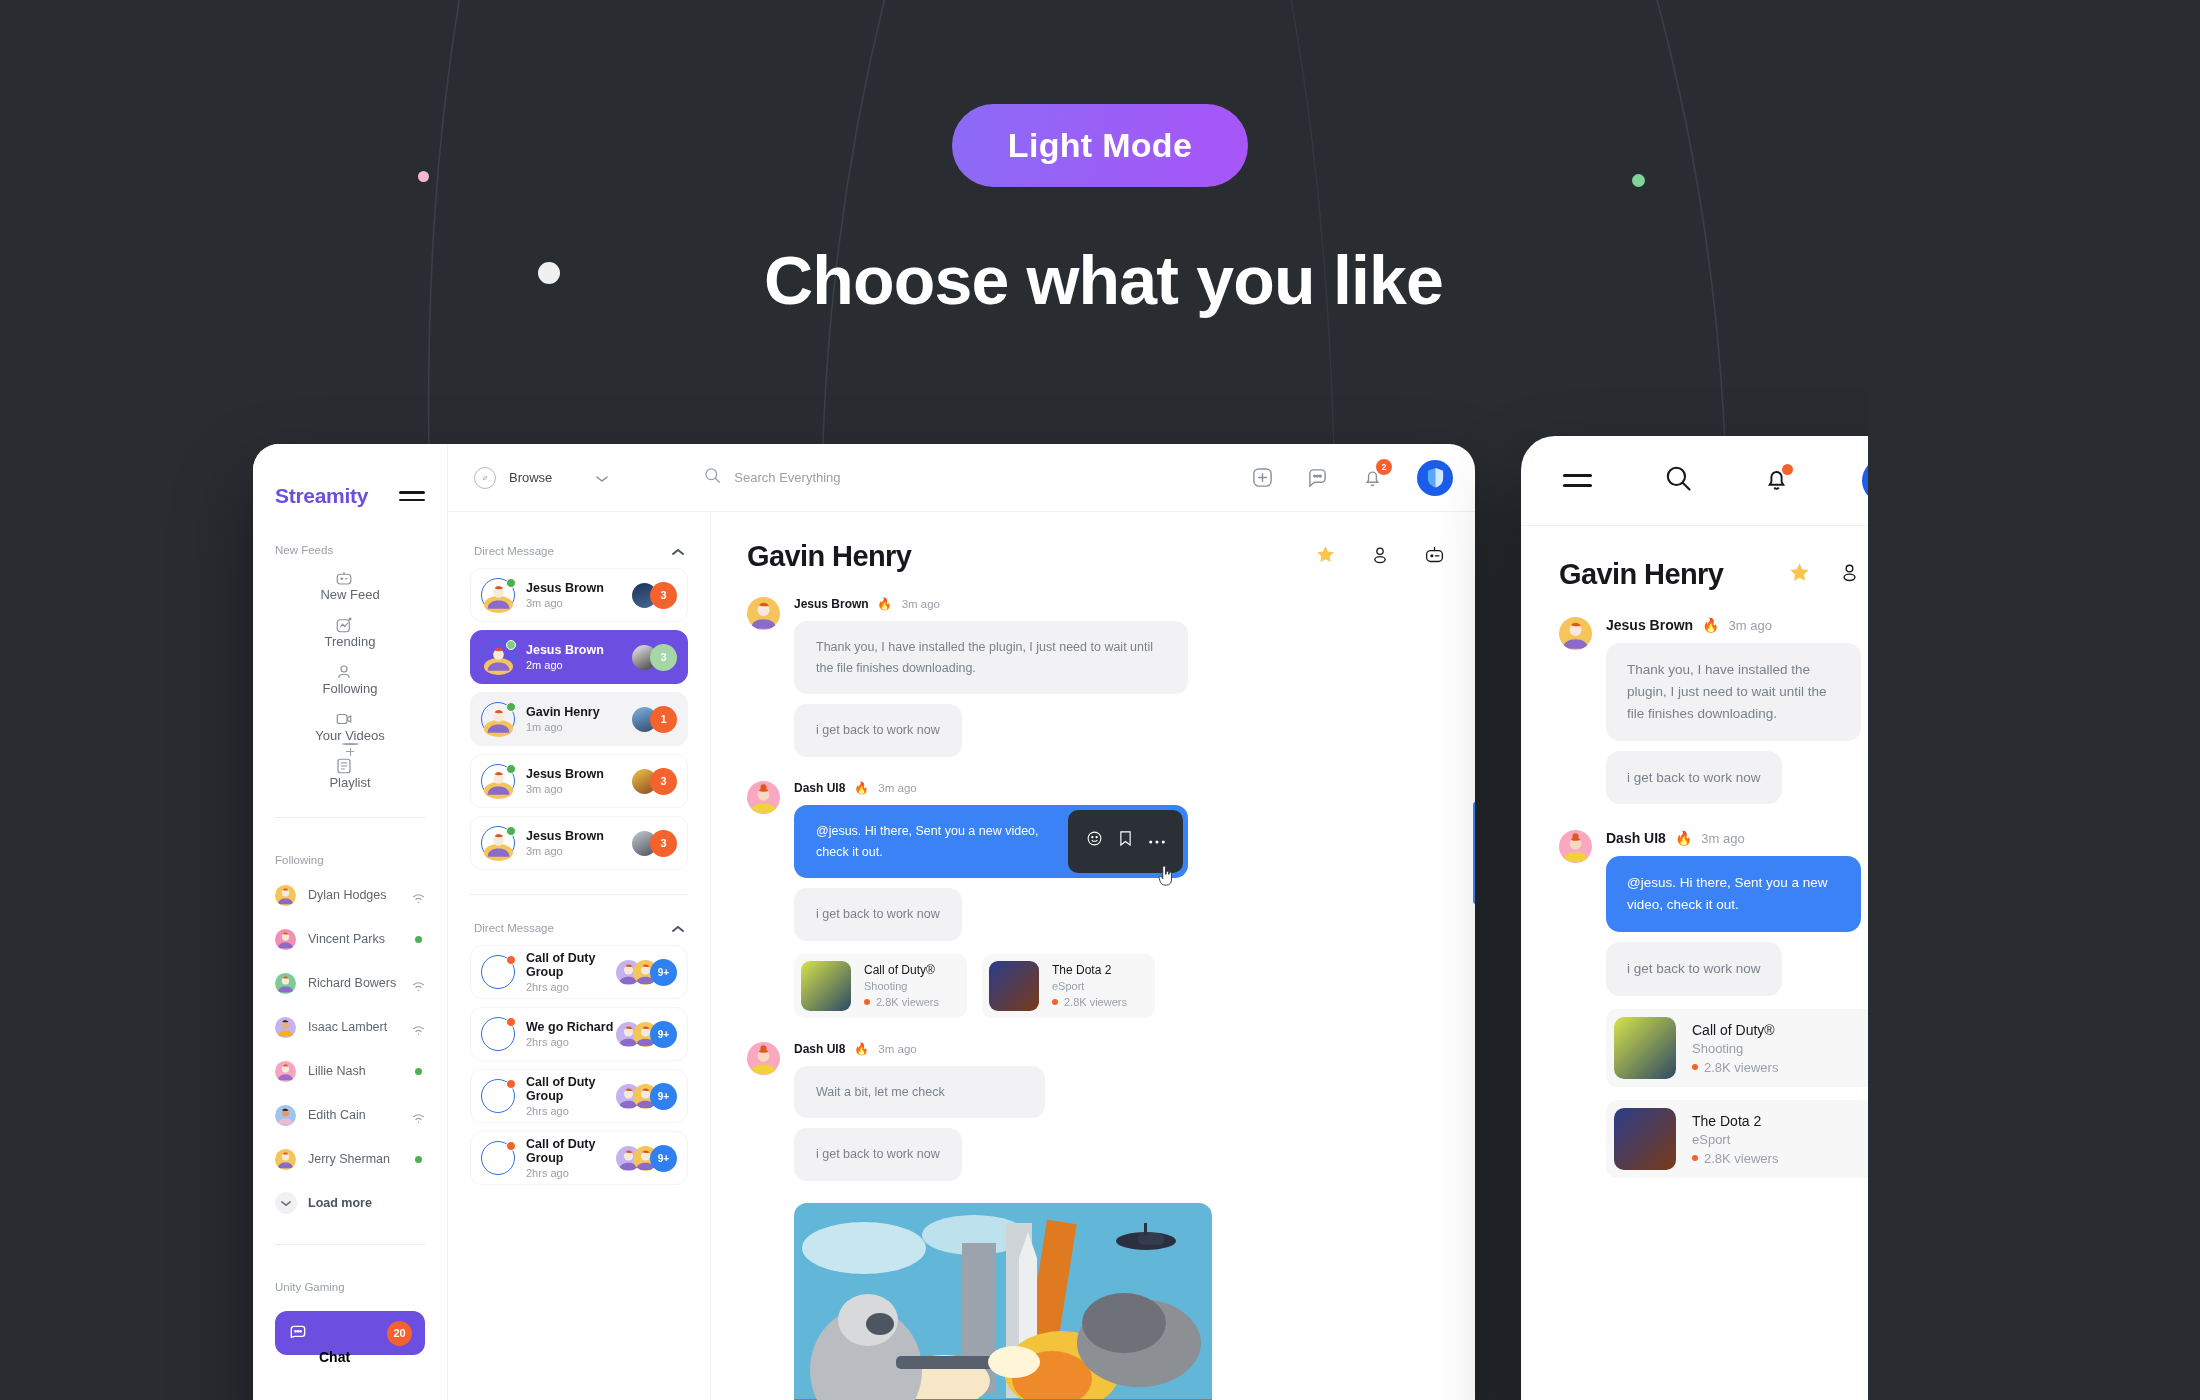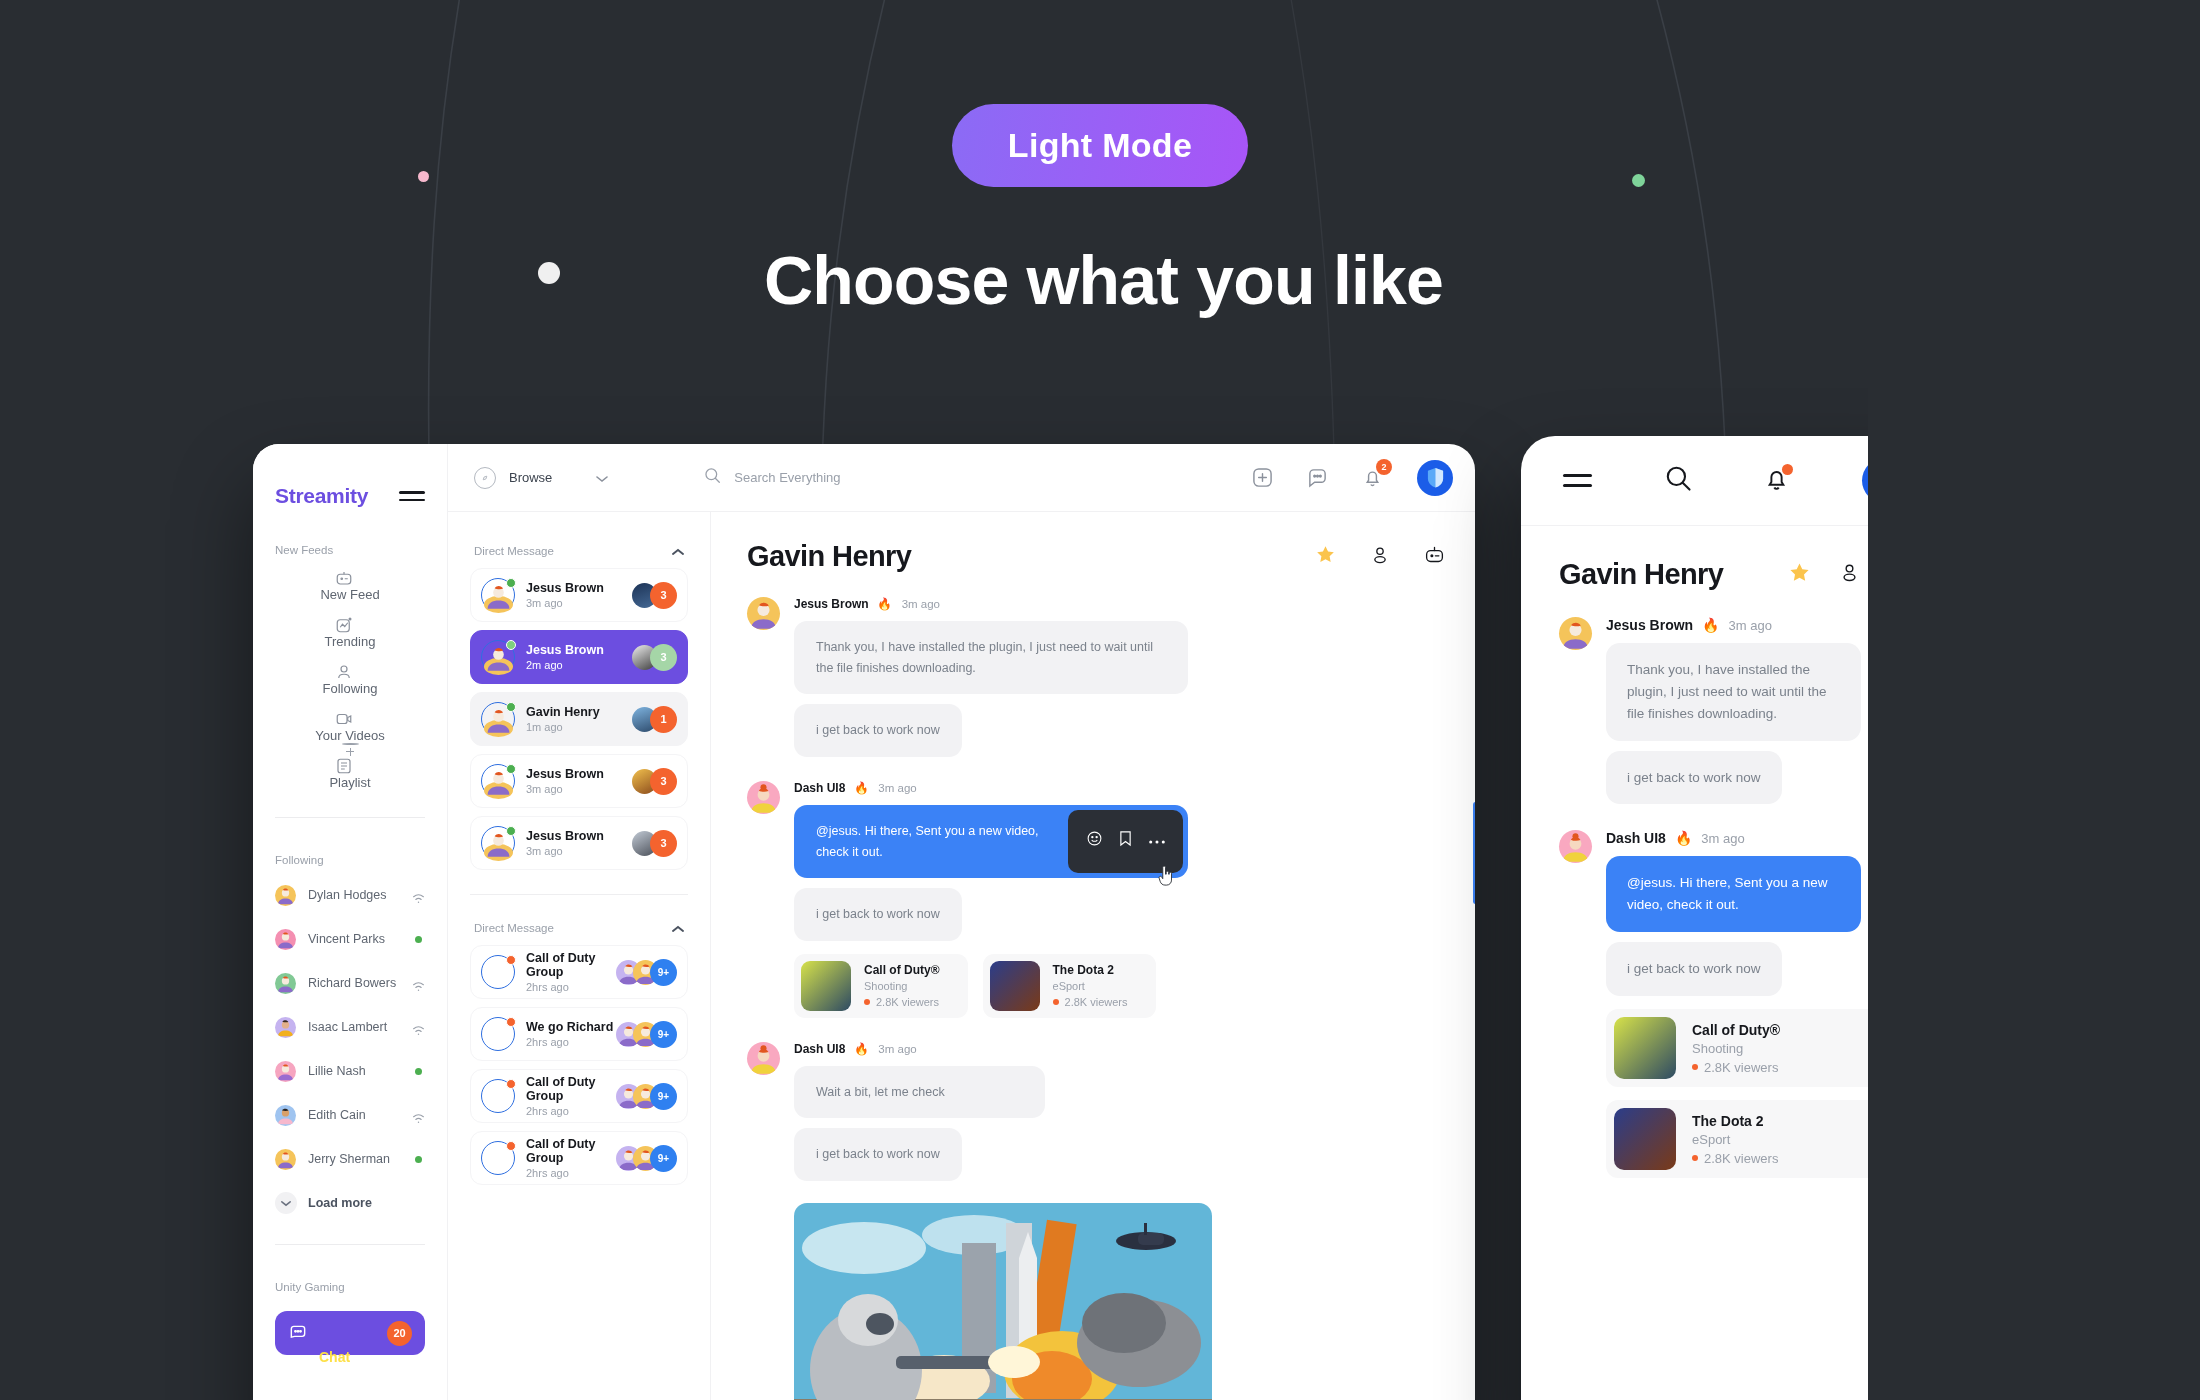--- a/index.html
+++ b/index.html
@@ -60,21 +60,21 @@
   .fol-name { font-size: 12.5px; color: #5f6671; font-weight: 500; flex: 1; }
   .wifi { width: 13px; height: 11px; }
   .grn { width: 7px; height: 7px; border-radius: 50%; background: #4caf50; margin-right: 3px; }
   .load-ic { width: 22px; height: 22px; flex: 0 0 22px; border-radius: 50%; background: #f1f1f3;
              margin-right: 11px; display:flex; align-items:center; justify-content:center; }
   .chat-btn {
     margin: 18px 22px 0 22px; height: 44px; border-radius: 12px;
     background: #6c4ee0; display: flex; align-items: center; padding: 0 13px; cursor: pointer;
   }
   .chat-btn .cb-ic { width: 20px; height: 20px; margin-right: 11px; }
-  .chat-btn .cb-tx { color: #fde047; font-size: 14px; font-weight: bold; flex: 1; margin-top: 48px; }
+  .chat-btn .cb-tx { color: #000000; font-size: 14px; font-weight: bold; flex: 1; margin-top: 48px; }
   .chat-btn .cb-badge { background: #f4632e; color: #fff; font-size: 11px; font-weight: bold;
                         width: 25px; height: 25px; border-radius: 50%; display:flex; align-items:center; justify-content:center; }
 
   
   .deskmain { flex: 1; display: flex; flex-direction: column; min-width: 0; }
   .topbar { height: 68px; flex: 0 0 68px; display: flex; align-items: center; border-bottom: 1px solid #f1f1f3; padding: 0 22px 0 26px; }
   .browse { display: flex; align-items: center; }
   .compass { width: 22px; height: 22px; border: 1.4px solid #b4b9c1; border-radius: 50%; margin-right: 13px;
              display:flex;align-items:center;justify-content:center; }
   .browse-tx { font-size: 13px; color: #3c434e; font-weight: 500; }
@@ -131,21 +131,21 @@
   .msg-time { font-size: 11.5px; color: #9aa0aa; }
   .bub { display: inline-block; max-width: 394px; padding: 16px 22px; border-radius: 13px;
          background: #f2f2f4; color: #7b828c; font-size: 12.5px; line-height: 1.65; margin-top: 10px; }
   .bub.blue { background: #3b82f6; color: #fff; position: relative; padding-right: 126px; }
   .hover-tools { position: absolute; right: 5px; top: 5px; bottom: 5px; width: 115px; background: #2b2f36;
                  border-radius: 10px; display: flex; align-items: center; justify-content: space-around; padding: 0 10px; }
   .cursor-hand { position: absolute; right: 15px; bottom: -12px; }
   .cards { display: flex; gap: 15px; margin-top: 13px; }
   .gcard { display: flex; align-items: center; background: #f7f7f8; border-radius: 11px; padding: 7px 28px 7px 7px; }
   .gcard .thumb { width: 50px; height: 50px; border-radius: 9px; flex: 0 0 50px; margin-right: 13px; overflow:hidden; }
-  .gtitle { font-size: 12px; font-weight: bold; color: #16181d; }
+  .gtitle { font-size: 12px; font-weight: normal; color: #16181d; }
   .gsub { font-size: 11px; color: #9aa0aa; margin-top: 3px; }
   .gview { font-size: 11px; color: #9aa0aa; margin-top: 4px; display:flex; align-items:center; }
   .gdot { width: 6px; height: 6px; border-radius: 50%; background: #f4632e; margin-right: 6px; }
   .video { margin-top: 22px; width: 418px; height: 240px; border-radius: 13px; overflow: hidden; position: relative; }
   .scrollthumb { position: absolute; right: -3px; top: 290px; width: 5px; height: 102px; border-radius: 3px; background: #3b82f6; }
 
   
   .phone {
     position: absolute; left: 1521px; top: 436px;
     width: 428px; height: 1008px; background: #fff; border-radius: 34px;

